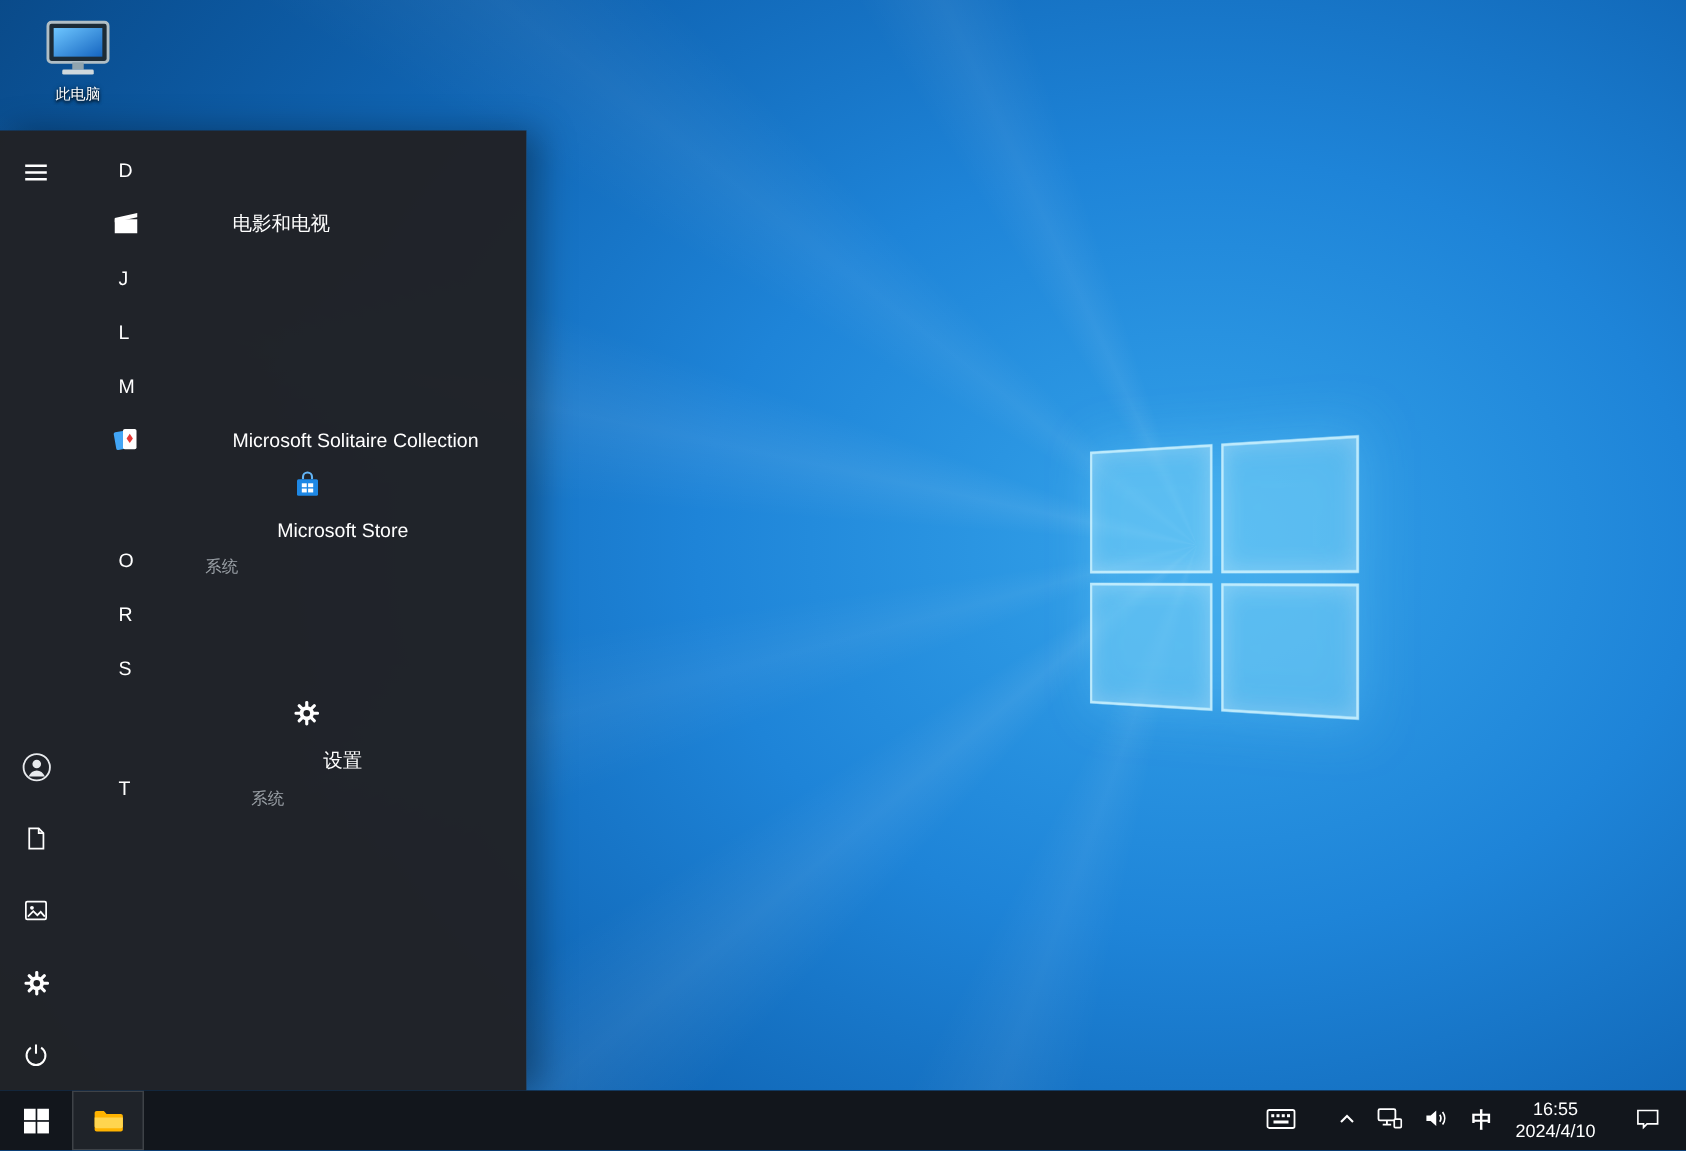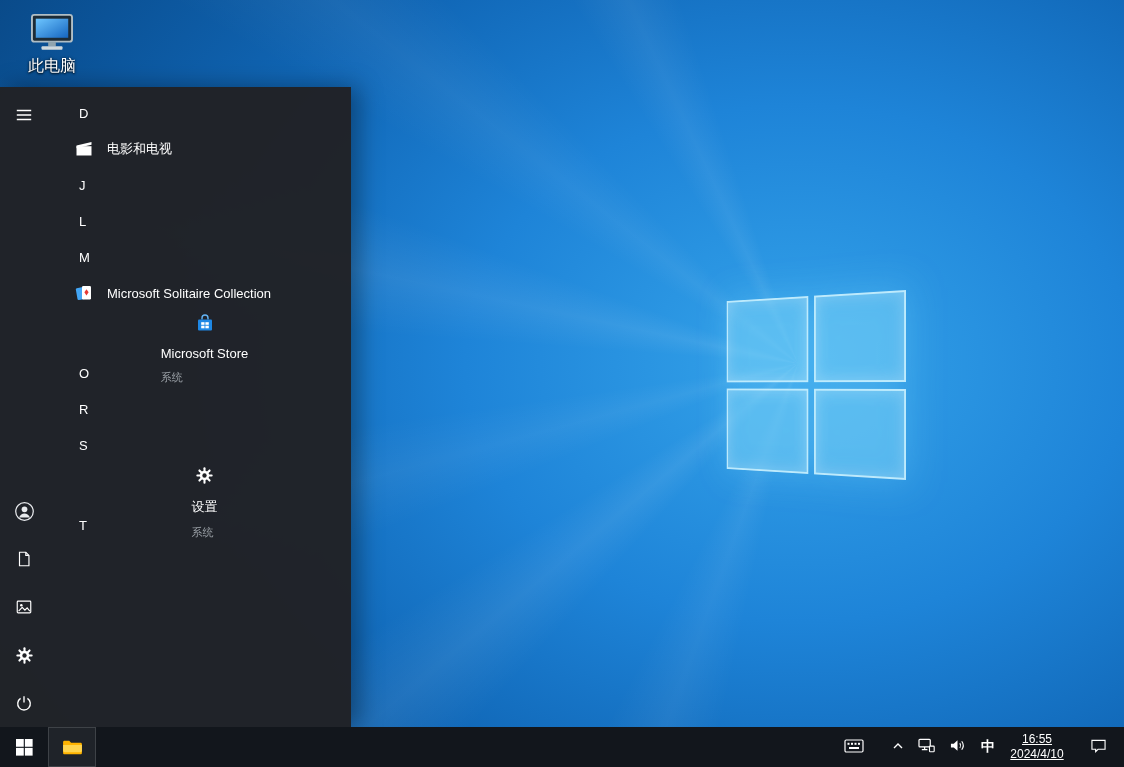--- a/index.html
+++ b/index.html
@@ -29,54 +29,54 @@
     filter: drop-shadow(0 0 18px rgba(130,220,255,.55));
   }
   .win-logo .pane { background: rgba(125,212,248,.42);
     border:2px solid rgba(208,243,255,.85);
     box-shadow: inset 0 0 18px rgba(255,255,255,.28);
   }
 
   .desktop-icon { position:absolute; left:14px; top:8px; width:76px;
     display:flex; flex-direction:column; align-items:center; gap:1px; padding:3px 2px; }
   .di-img { width:48px; height:44px; display:flex; align-items:center; justify-content:center; }
-  .di-label { font-size:16px; color:#fff; text-shadow:0 1px 2px rgba(0,0,0,.9), 0 0 3px rgba(0,0,0,.6); }
+  .di-label { font-size:10px; color:#fff; text-shadow:0 1px 2px rgba(0,0,0,.9), 0 0 3px rgba(0,0,0,.6); }
 
   
   .start-menu { position:absolute; left:0; top:87px; bottom:40px; width:351px;
     background: rgba(33,34,38,.975); color:#fff; display:flex;
     box-shadow: 8px 0 22px rgba(0,0,0,.35); }
   .rail { width:48px; flex-shrink:0; display:flex; flex-direction:column;
     justify-content:space-between; align-items:center; padding-top:4px; }
   .rail-btn { width:48px; height:48px; border:none; background:transparent;
     display:flex; align-items:center; justify-content:center; cursor:pointer; }
   .rail-bottom { display:flex; flex-direction:column; }
 
   .app-list { flex:1; overflow:hidden; padding:8px 14px 0 22px; }
   .letter-row { height:36px; display:flex; align-items:center; padding-left:9px;
     font-size:13px; color:#fff; }
   .app-row { height:36px; display:flex; align-items:center; gap:11px; padding-left:2px; }
   .app-row.two-line { height:44px;flex-direction:column; }
   .icon { width:24px; height:24px; display:flex; align-items:center; justify-content:center; flex-shrink:0; }
   .app-text { display:flex; flex-direction:column; justify-content:center; }
-  .app-label { font-size:13px; color:#fff; white-space:nowrap; }
+  .app-label { font-size:13px; color:#fff; white-space:nowrap;margin-left:48px; }
   .app-sublabel { font-size:11px; color:#9aa0a6; margin-top:9px; }
 
   
   .taskbar { position:absolute; left:0; right:0; bottom:0; height:40px;
     background:#12161c; display:flex; align-items:stretch; z-index:20; }
   .tb-btn { width:48px; border:none; background:transparent; display:flex;
     align-items:center; justify-content:center; cursor:pointer; }
   .tb-btn.open { background:rgba(255,255,255,.06); box-shadow:inset 0 0 0 1px rgba(255,255,255,.14); }
   .tray { margin-left:auto; display:flex; align-items:center; height:100%; padding-right:4px; }
   .tray-btn { height:100%; border:none; background:transparent; color:#fff;
     display:flex; align-items:center; justify-content:center; padding:0 7px; cursor:pointer; }
   .tray-btn.kb { margin-right:14px; }
   .tray-btn.ime-text { font-size:14px; font-weight:bold; padding:0 8px; }
-  .tray-btn.clock { flex-direction:column; font-size:12px; line-height:15px; min-width:68px; padding:0 6px;text-decoration:underline; }
+  .tray-btn.clock { flex-direction:column; font-size:12px; line-height:15px; min-width:68px; padding:0 6px; }
   .tray-btn.action { padding:0 13px; margin-left:6px; }
 </style>
 </head>
 <body>
 
 <div class="screen">
 
   <div class="desktop">
     <div class="beams"></div>
     <div class="win-logo">

